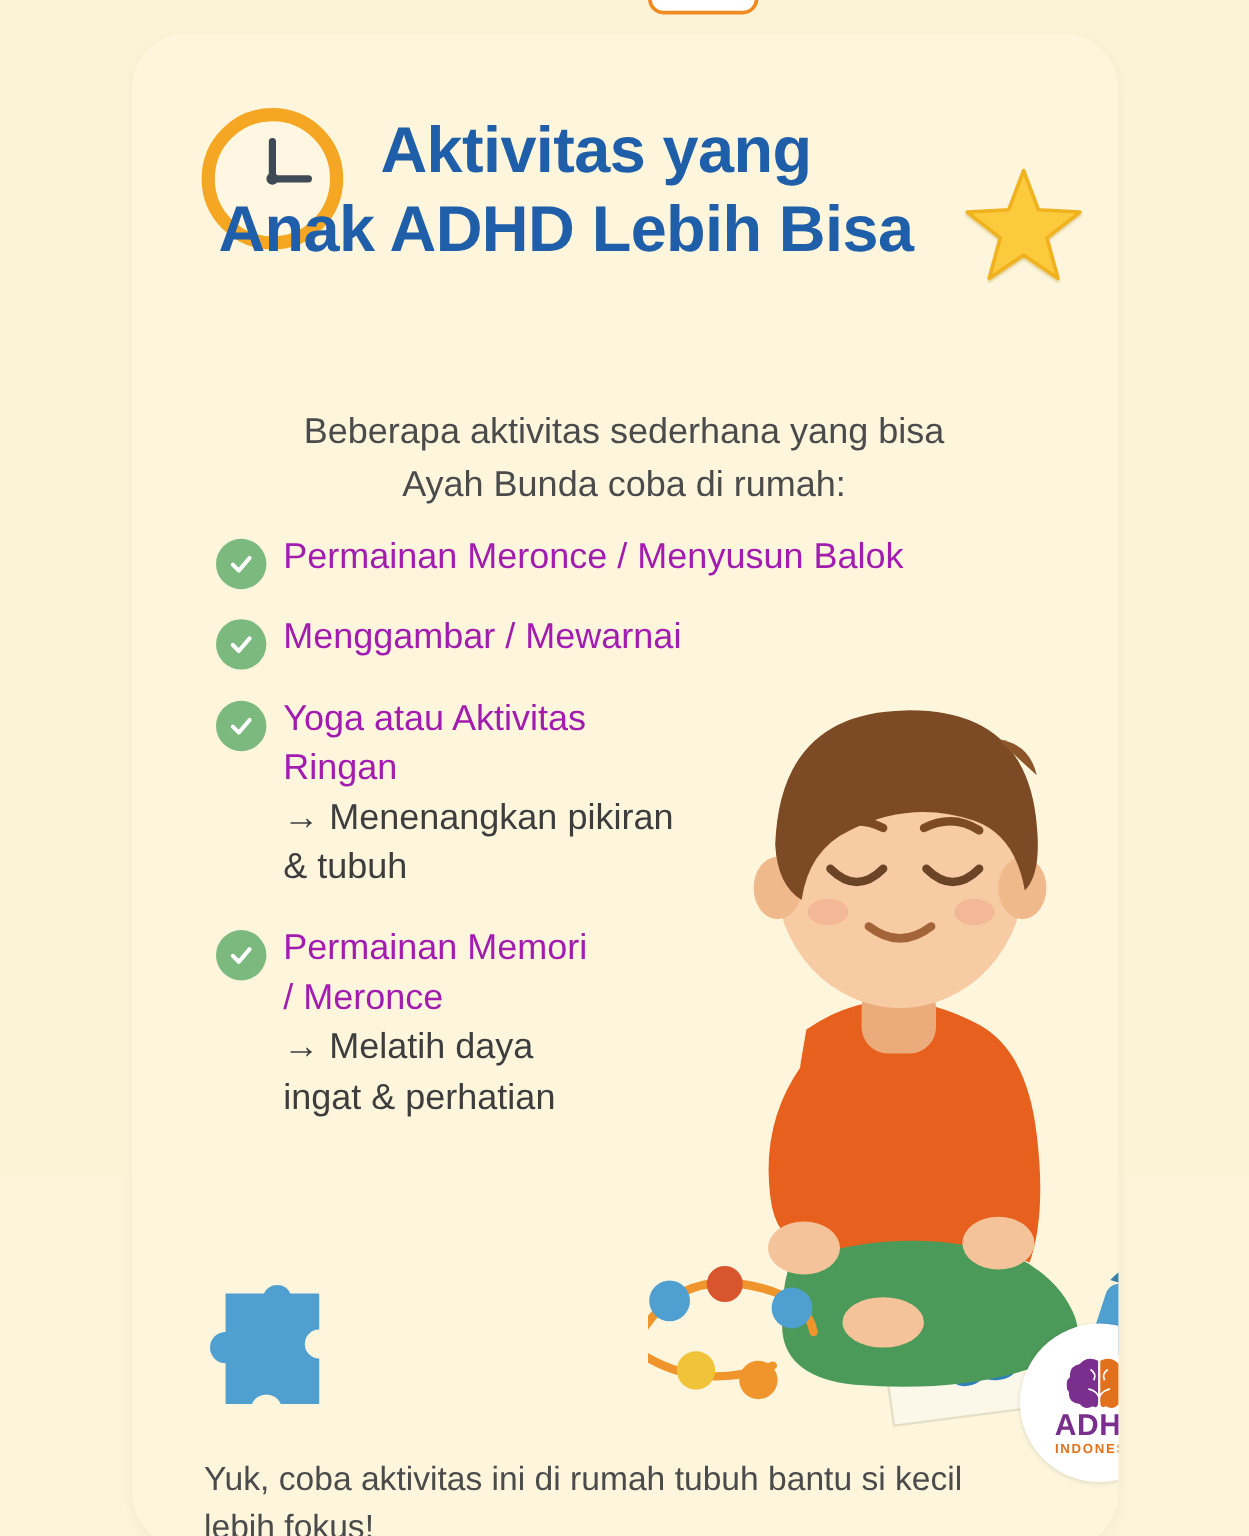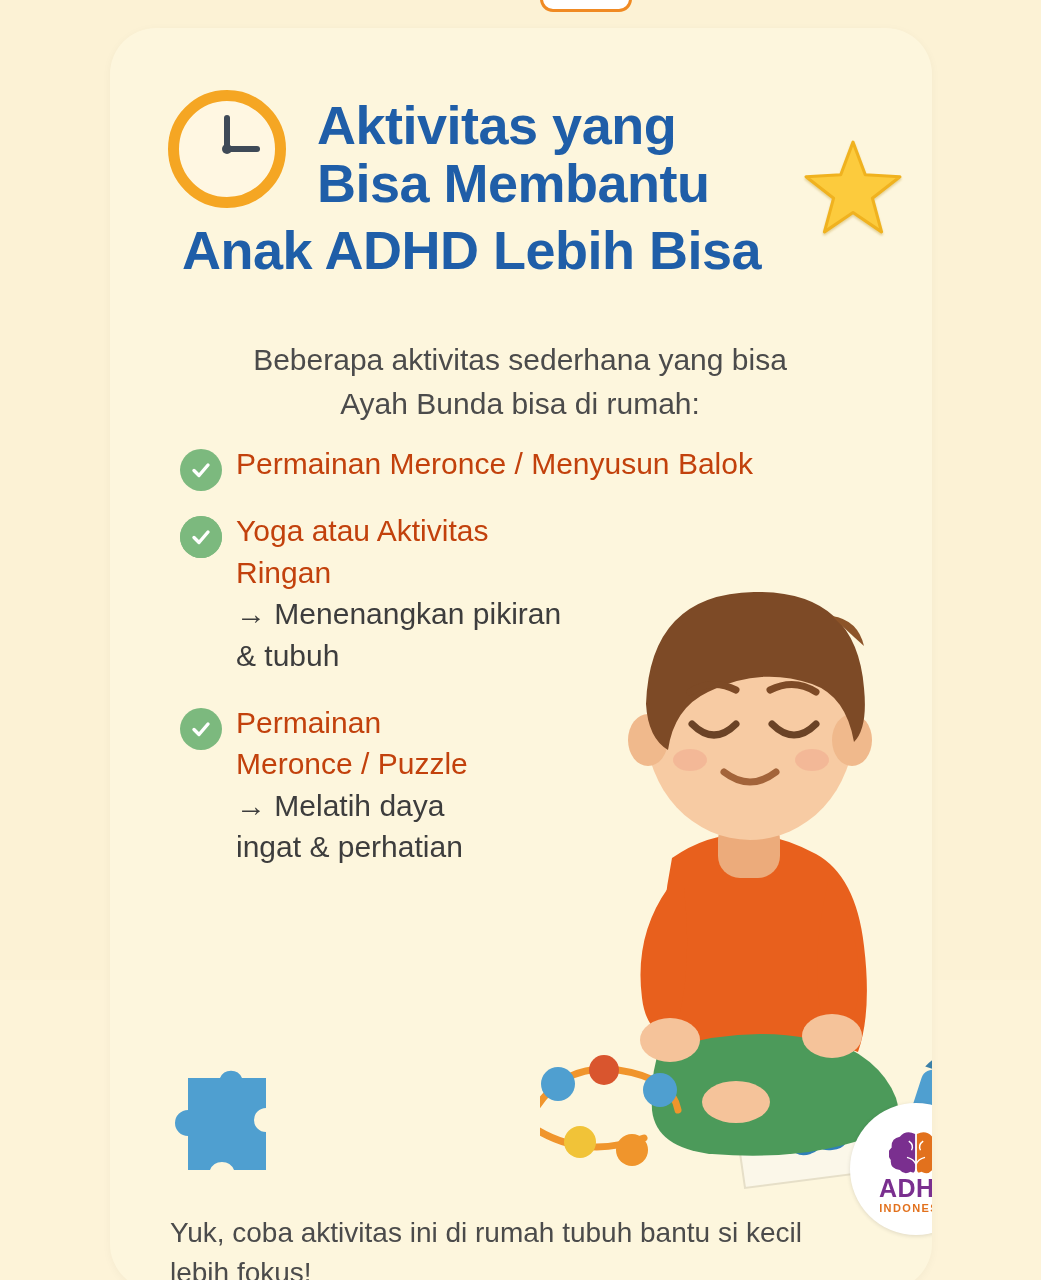--- a/index.html
+++ b/index.html
@@ -118,21 +118,21 @@
     width: 42px; height: 42px;
     border-radius: 50%;
     background: #7cb97e;
     display: flex;
     align-items: center;
     justify-content: center;
   }
   .check svg { width: 24px; height: 24px; }
   .item-title {
     font-size: 30px;
-    color: #c2410c;
+    color: #a21caf;
     line-height: 1.38;
   }
   .item-sub {
     font-size: 30px;
     color: #3d3d3d;
     line-height: 1.38;
   }
   
   .illus {
     position: absolute;
@@ -205,66 +205,66 @@
         <div class="hand-m"></div>
         <div class="pin"></div>
       </div>
 
       <svg class="star" viewBox="0 0 100 100">
         <path fill="#fccb3d" stroke="#f0b21f" stroke-width="3" stroke-linejoin="round" d="M50 6 L62 38 L96 40 L69 61 L78 94 L50 75 L22 94 L31 61 L4 40 L38 38 Z"></path>
       </svg>
 
       <div class="title-block">
         <div class="title-l1">Aktivitas yang</div>
-        <div class="title-l2">Bisa Membantu</div>
         <div class="title-l3">Anak ADHD Lebih Bisa</div>
       </div>
     </div>
 
     <div class="intro">
       <div>Beberapa aktivitas sederhana yang bisa</div>
-      <div>Ayah Bunda bisa di rumah:</div>
+      <div>Ayah Bunda coba di rumah:</div>
     </div>
 
     <div class="list">
 
       <div class="item">
         <span class="check">
           <svg viewBox="0 0 24 24">
               <path fill="none" stroke="#ffffff" stroke-width="3.4" stroke-linecap="round" stroke-linejoin="round" d="M5 12.5 L10 17.5 L19 7"></path>
             </svg>
         </span>
         <div class="item-title">Permainan Meronce / Menyusun Balok</div>
       </div>
 
       <div class="item" style="width:420px;">
         <span class="check">
           <svg viewBox="0 0 24 24">
               <path fill="none" stroke="#ffffff" stroke-width="3.4" stroke-linecap="round" stroke-linejoin="round" d="M5 12.5 L10 17.5 L19 7"></path>
             </svg>
         </span>
+        <div class="item-title">Menggambar / Mewarnai</div>
       </div>
 
       <div class="item" style="width:400px;">
         <span class="check">
           <svg viewBox="0 0 24 24">
               <path fill="none" stroke="#ffffff" stroke-width="3.4" stroke-linecap="round" stroke-linejoin="round" d="M5 12.5 L10 17.5 L19 7"></path>
             </svg>
         </span>
         <div class="item-title">Yoga atau Aktivitas Ringan</div>
         <div class="item-sub">→ Menenangkan pikiran &amp; tubuh</div>
       </div>
 
       <div class="item" style="width:330px;">
         <span class="check">
           <svg viewBox="0 0 24 24">
               <path fill="none" stroke="#ffffff" stroke-width="3.4" stroke-linecap="round" stroke-linejoin="round" d="M5 12.5 L10 17.5 L19 7"></path>
             </svg>
         </span>
-        <div class="item-title">Permainan Meronce / Puzzle</div>
+        <div class="item-title">Permainan Memori / Meronce</div>
         <div class="item-sub">→ Melatih daya ingat &amp; perhatian</div>
       </div>
 
     </div>
 
     <svg class="illus" viewBox="0 0 400 680">
 
       <path fill="#fbf7e9" stroke="#e6dfc8" stroke-width="2" d="M195 590 L350 572 L360 640 L205 660 Z"></path>
       <path fill="none" stroke="#2f7fb8" stroke-width="4" d="M250 612 q10 -20 24 -6 q12 12 -4 18 q-16 5 -20 -12z"></path>
       <path fill="none" stroke="#2f7fb8" stroke-width="4" d="M278 606 q14 -18 24 -2 q8 14 -10 16 q-16 2 -14 -14z"></path>

